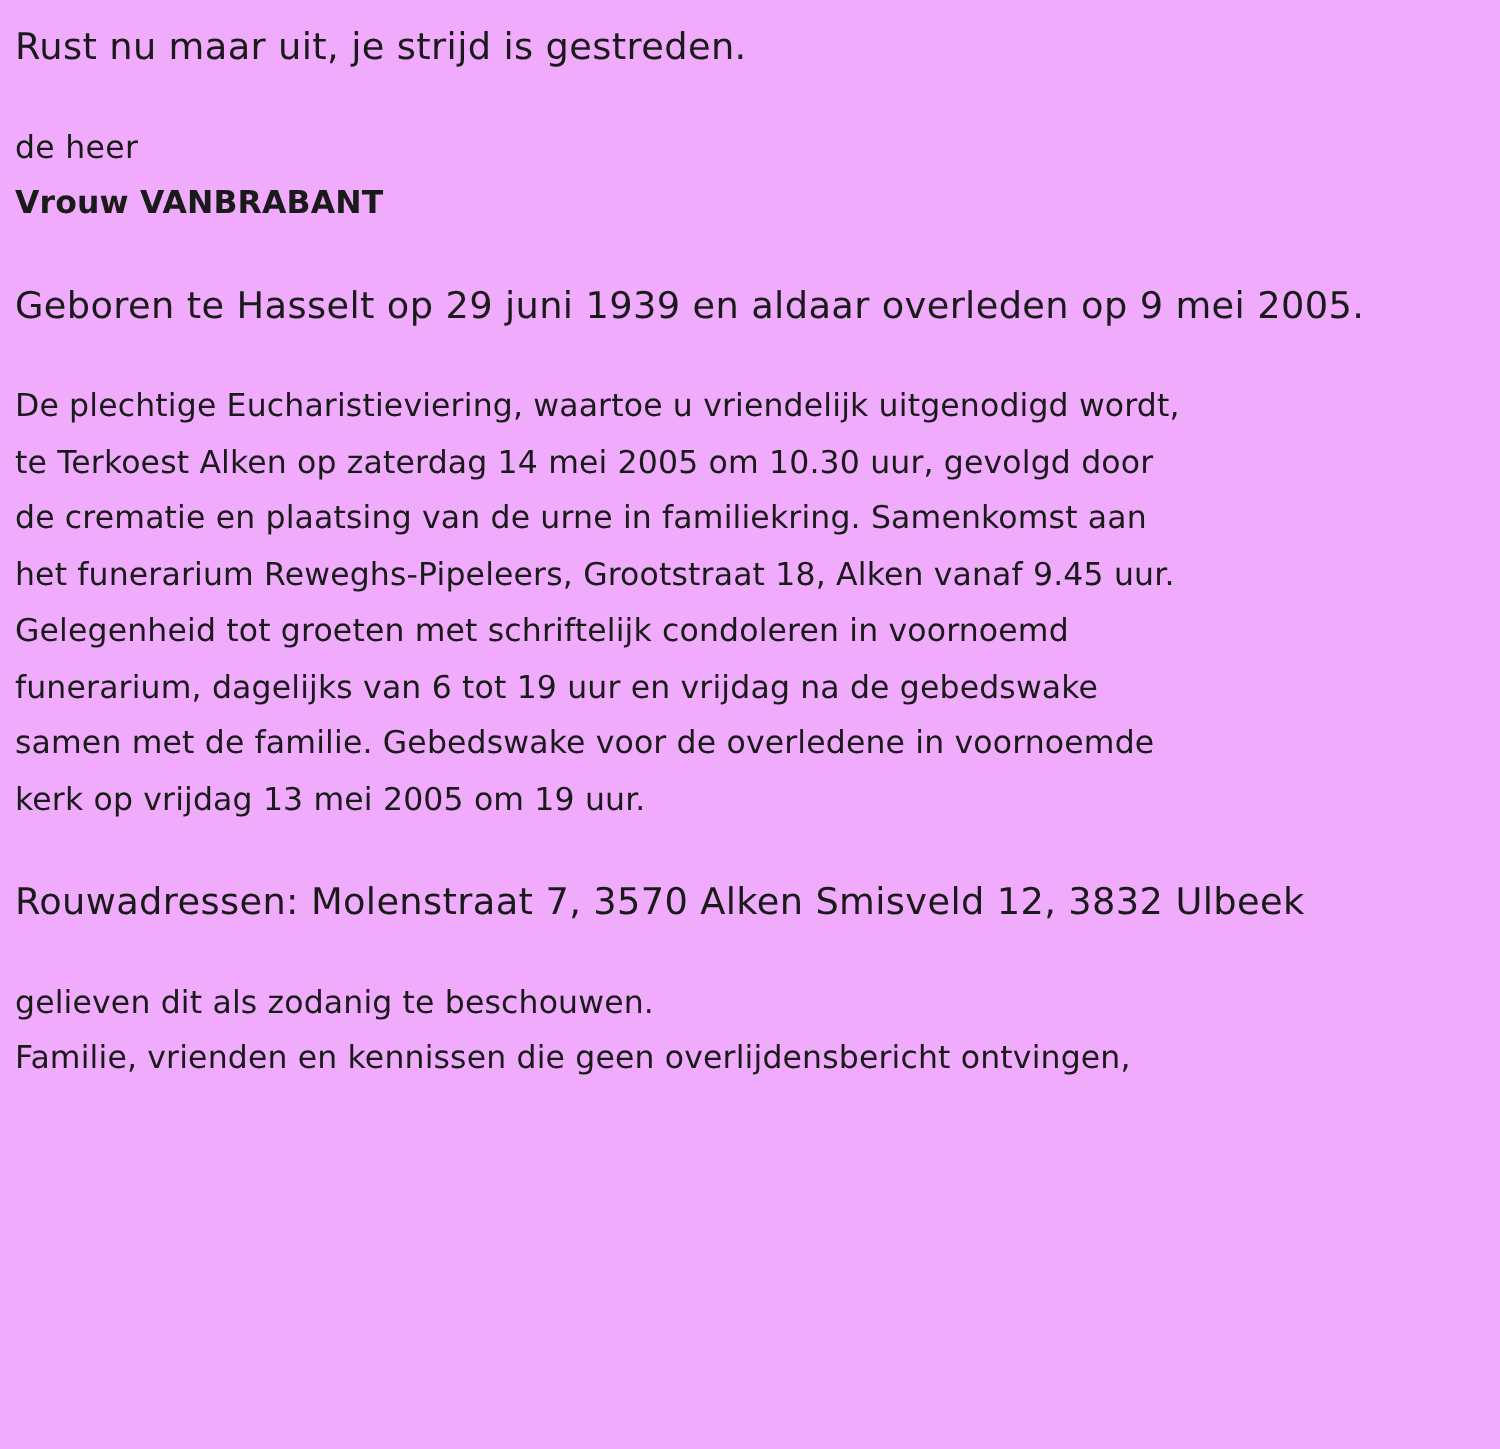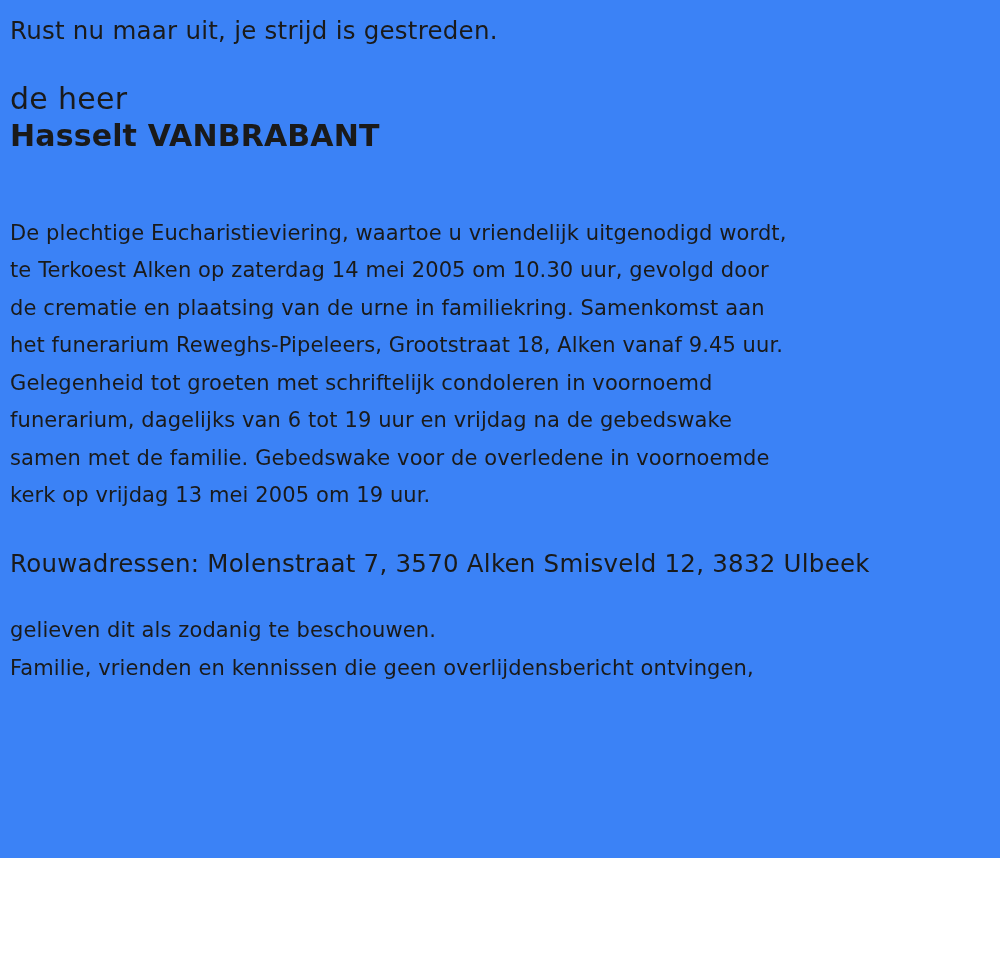--- a/index.html
+++ b/index.html
@@ -12,34 +12,34 @@
     width: 1000px;
     height: 966px;
     overflow: hidden;
     font-family: "DejaVu Sans", "Liberation Sans", sans-serif;
     color: #1a1a1a;
     -webkit-font-smoothing: antialiased;
   }
   .page {
     box-sizing: border-box;
     width: 1000px;
-    height: 858px;
-    background: #3b82f6;
+    height: 966px;
+    background: #f0abfc;
     padding: 12px 14px 0 10px;
   }
   .para {
     font-size: 24.5px;
     line-height: 37.5px;
     letter-spacing: 0.01em;
     margin: 0;
     color: #1a1a1a;
     white-space: pre-line;
   }
   .block-lines .line {
-    font-size: 30px;
+    font-size: 21px;
     line-height: 37.5px;
     letter-spacing: 0.01em;
     color: #1a1a1a;
     white-space: pre;
   }
   .block-lines .line.name {
     font-weight: 700;
     letter-spacing: 0.005em;
   }
   .spacer-lg { height: 30px; }
@@ -55,25 +55,26 @@
 <body>
 
 <div class="page">
 
   <p class="para">Rust nu maar uit, je strijd is gestreden.</p>
 
   <div class="spacer-lg"></div>
 
   <div class="block-lines">
     <div class="line">de heer</div>
-    <div class="line name">Hasselt VANBRABANT</div>
+    <div class="line name">Vrouw VANBRABANT</div>
   </div>
 
   <div class="spacer-lg"></div>
 
+  <p class="para">Geboren te Hasselt op 29 juni 1939 en aldaar overleden op 9 mei 2005.</p>
 
   <div class="spacer-lg"></div>
 
   <div class="body-para">
     <div class="line">De plechtige Eucharistieviering, waartoe u vriendelijk uitgenodigd wordt,</div>
     <div class="line">te Terkoest Alken op zaterdag 14 mei 2005 om 10.30 uur, gevolgd door</div>
     <div class="line">de crematie en plaatsing van de urne in familiekring. Samenkomst aan</div>
     <div class="line">het funerarium Reweghs-Pipeleers, Grootstraat 18, Alken vanaf 9.45 uur.</div>
     <div class="line">Gelegenheid tot groeten met schriftelijk condoleren in voornoemd</div>
     <div class="line">funerarium, dagelijks van 6 tot 19 uur en vrijdag na de gebedswake</div>

